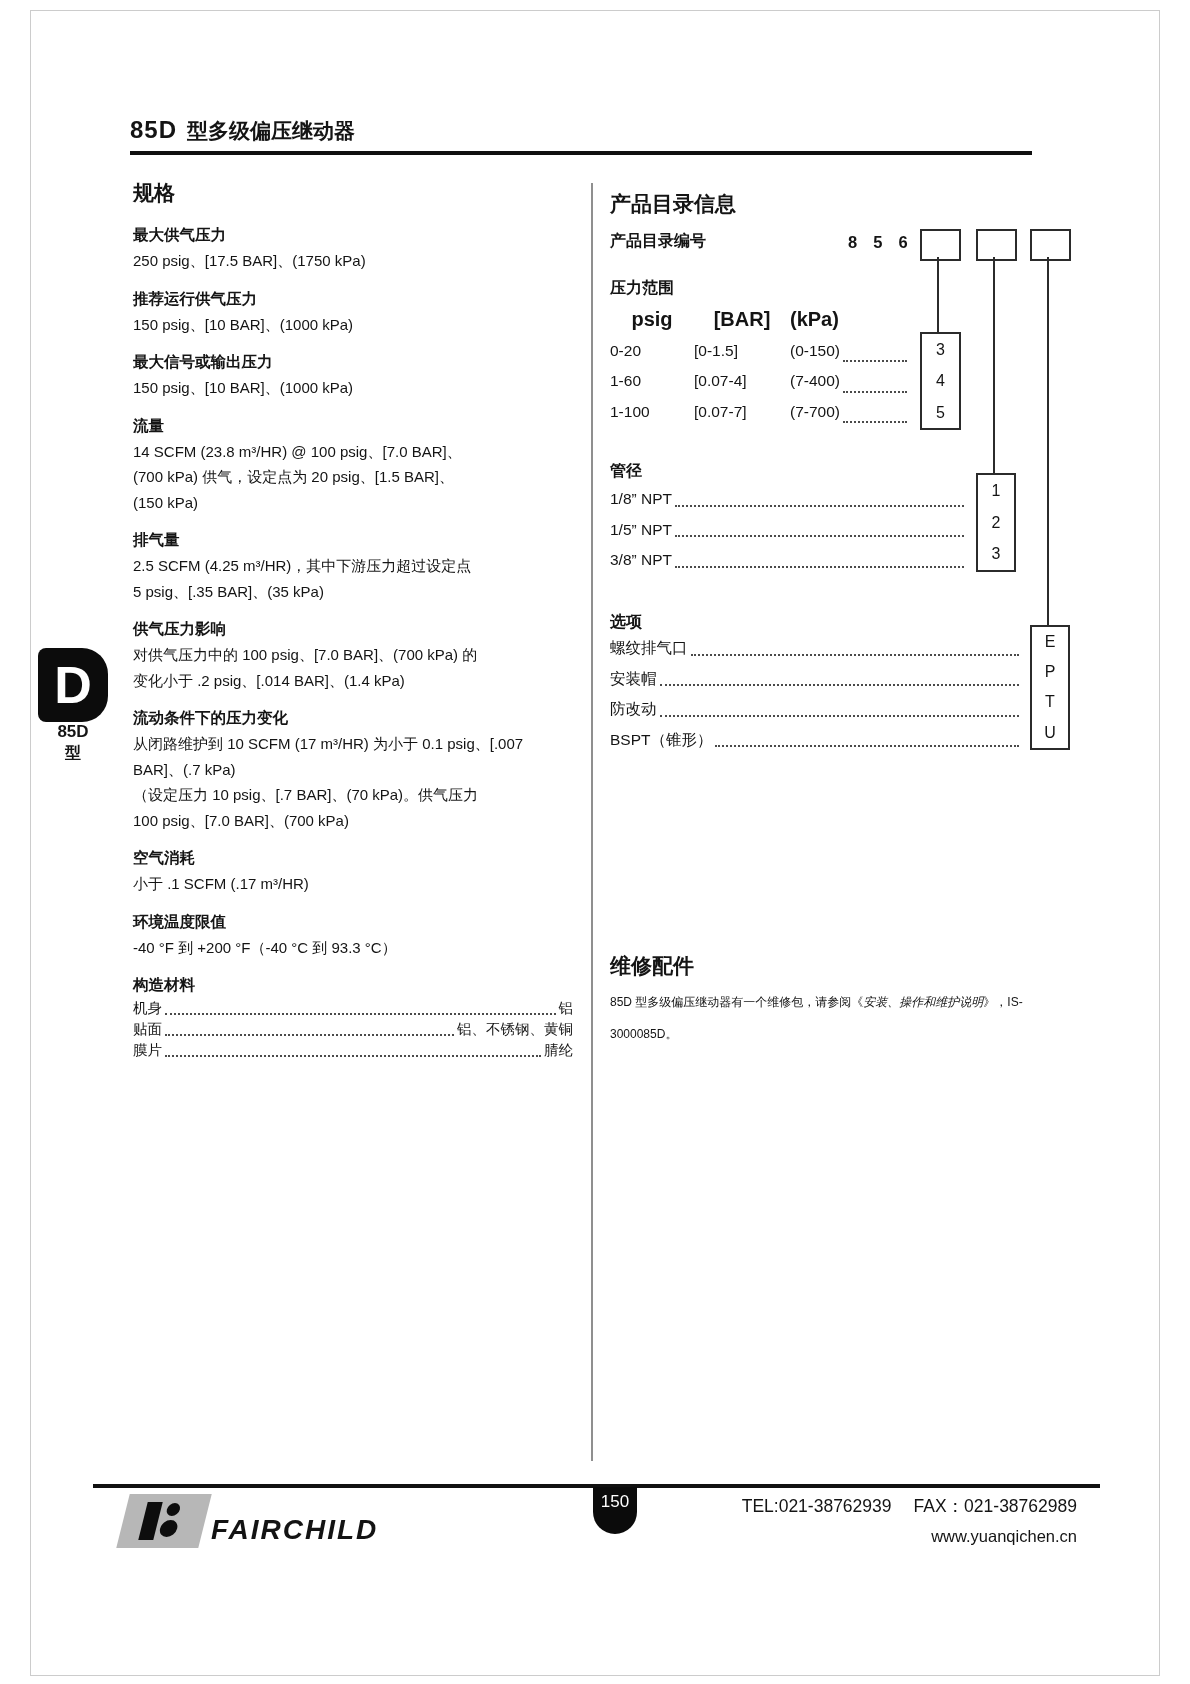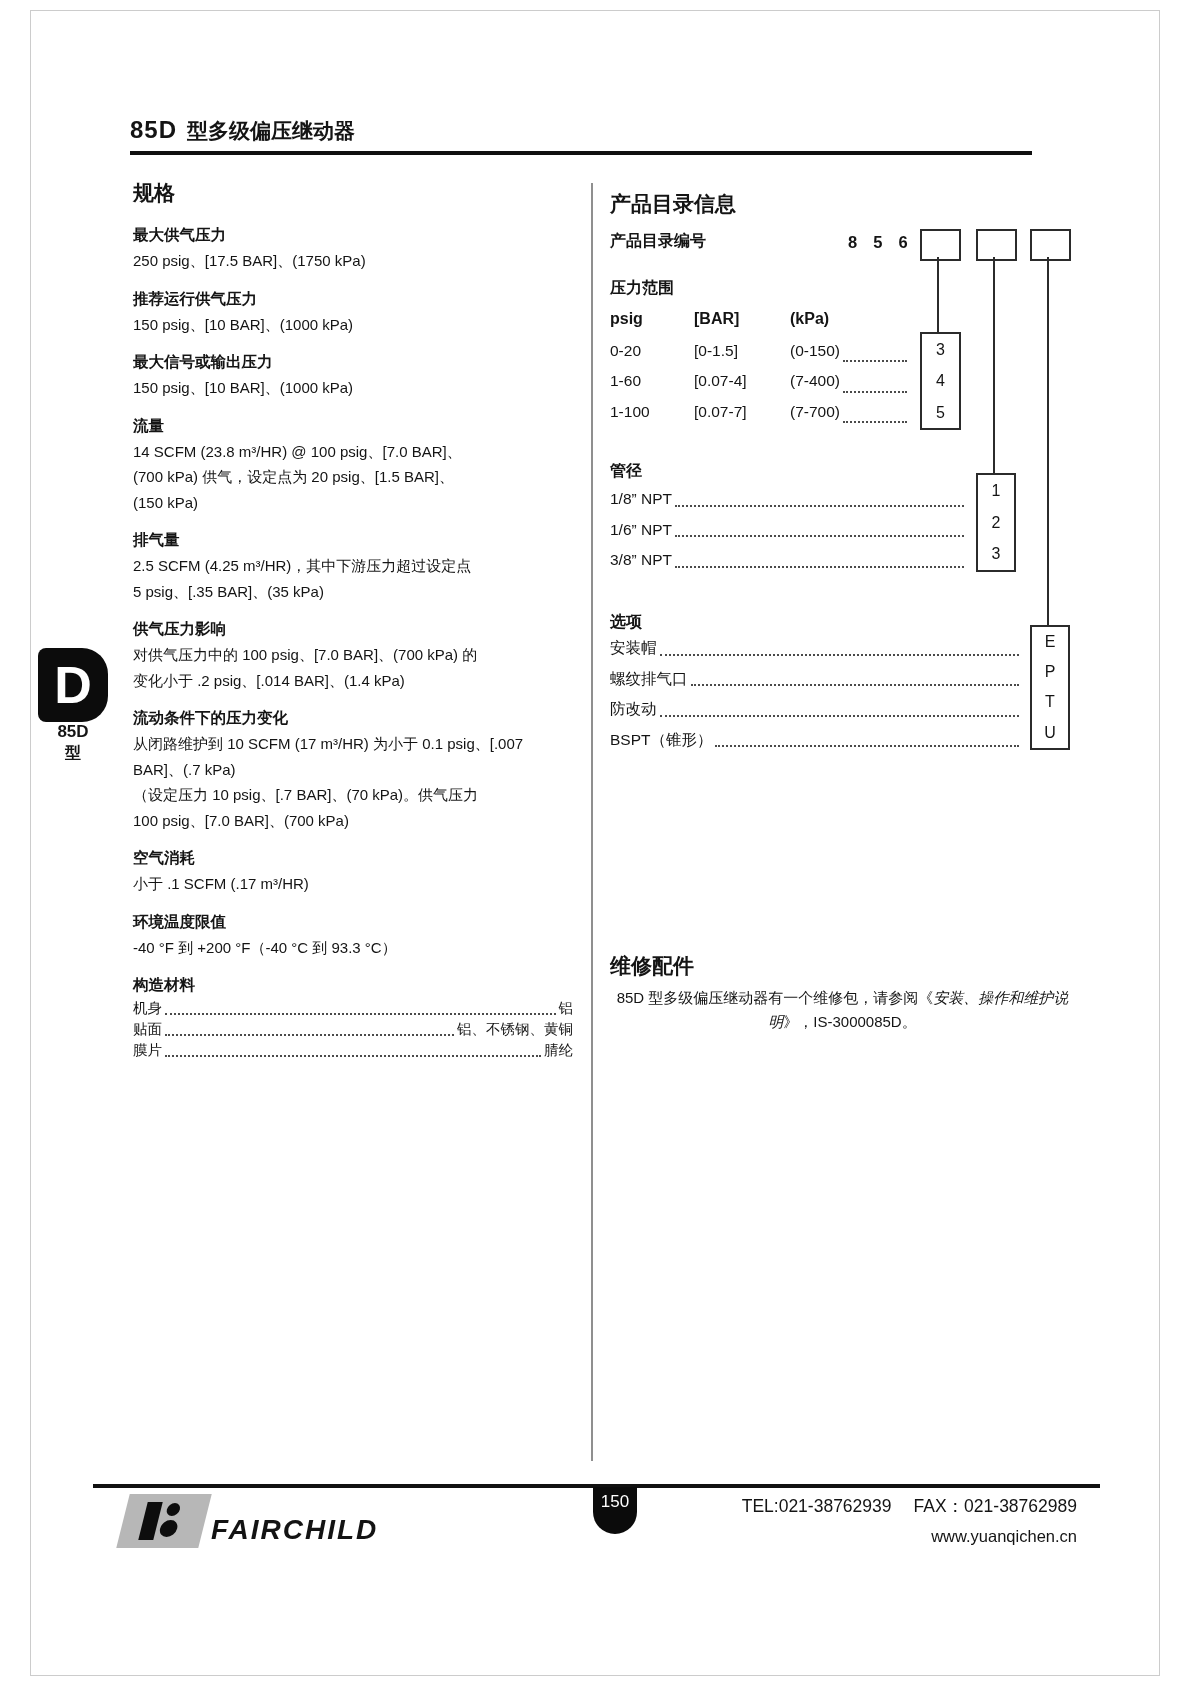--- a/index.html
+++ b/index.html
@@ -23,26 +23,26 @@
   .dots{flex:1;border-bottom:2px dotted #4a4a4a;margin:0 3px 4px 3px;min-width:10px;}
   
   .rc-heading{font-size:21px;font-weight:bold;}
   .rc-sub{font-size:16px;font-weight:bold;}
   #catalog-number-label{left:610px;top:231px;font-size:16px;font-weight:bold;}
   #catalog-digits{left:848px;top:233px;display:flex;gap:16px;font-size:16.5px;font-weight:bold;}
   .digit-box{width:37px;height:28px;border:2px solid #2b2b2b;background:#fff;}
   .code-box{border:2px solid #2b2b2b;background:#fff;text-align:center;font-size:16px;}
   .code-box div{width:100%;}
   .vline{width:2px;background:#2b2b2b;}
-  .pr-head{display:flex;width:300px;font-size:16px;font-weight:bold;line-height:24px;}
+  .pr-head{display:flex;width:300px;font-size:20px;font-weight:bold;line-height:24px;text-align:center;}
   .pr-row{display:flex;width:300px;font-size:15.5px;line-height:30.3px;align-items:stretch;}
   .pr-c1{width:84px;} .pr-c2{width:96px;}
   .leader-row{display:flex;font-size:15.5px;line-height:30.5px;align-items:flex-end;}
   .leader-row .dots{margin-bottom:8px;}
-  #service-text{font-size:15px;line-height:24px;text-align:center;}
+  #service-text{font-size:12px;line-height:32px;}
   
   #sidebar-tab{left:38px;top:648px;width:70px;height:74px;background:#0c0c0c;
                border-radius:8px 26px 26px 8px;color:#fff;display:flex;align-items:center;justify-content:center;}
   #sidebar-letter{font-size:52px;font-weight:bold;line-height:1;}
   #sidebar-model{left:38px;top:722px;width:70px;text-align:center;font-size:17px;font-weight:bold;}
   #sidebar-type{left:38px;top:743px;width:70px;text-align:center;font-size:16px;font-weight:bold;}
   
   #footer-rule{left:93px;top:1484px;width:1007px;height:4px;background:#111;}
   #fairchild-logo{left:123px;top:1492px;height:56px;display:flex;align-items:flex-end;}
   #logo-mark{position:relative;width:82px;height:54px;background:#b7b7b7;transform:skewX(-14deg);}
@@ -192,42 +192,42 @@
       <div style="line-height: 31.3px;">5</div>
     </div>
 
   <div class="abs rc-sub" style="left:610px;top:461px;">管径</div>
   <div class="abs" style="left:610px;top:484px;width:357px;" id="pipe-rows">
       <div class="leader-row">
         <span>1/8” NPT</span>
         <span class="dots"></span>
       </div>
       <div class="leader-row">
-        <span>1/6” NPT</span>
+        <span>1/5” NPT</span>
         <span class="dots"></span>
       </div>
       <div class="leader-row">
         <span>3/8” NPT</span>
         <span class="dots"></span>
       </div>
     </div>
   <div class="abs code-box" style="left:976px;top:473px;width:36px;height:95px;" id="pipe-code-box">
       <div style="line-height: 31.6px;">1</div>
       <div style="line-height: 31.6px;">2</div>
       <div style="line-height: 31.6px;">3</div>
     </div>
 
   <div class="abs rc-sub" style="left:610px;top:612px;">选项</div>
   <div class="abs" style="left:610px;top:633px;width:412px;" id="option-rows">
       <div class="leader-row">
+        <span>螺纹排气口</span>
+        <span class="dots"></span>
+      </div>
+      <div class="leader-row">
         <span>安装帽</span>
-        <span class="dots"></span>
-      </div>
-      <div class="leader-row">
-        <span>螺纹排气口</span>
         <span class="dots"></span>
       </div>
       <div class="leader-row">
         <span>防改动</span>
         <span class="dots"></span>
       </div>
       <div class="leader-row">
         <span>BSPT（锥形）</span>
         <span class="dots"></span>
       </div>

